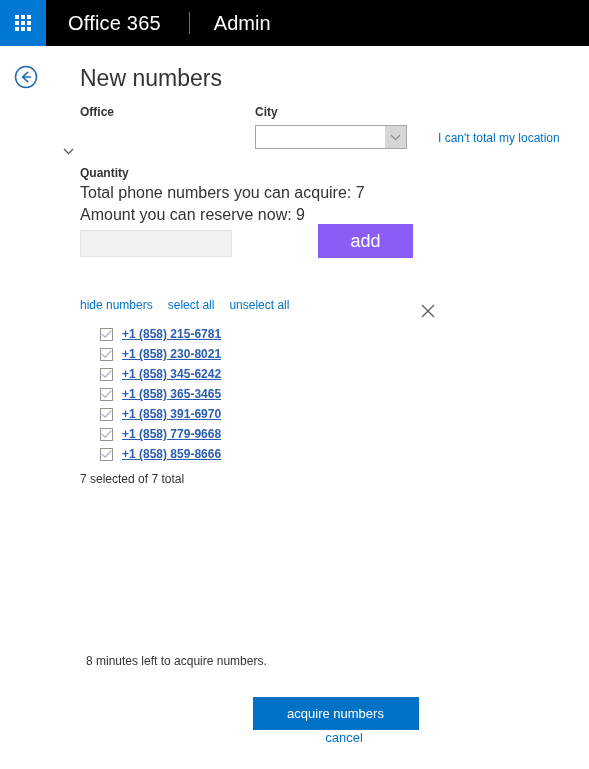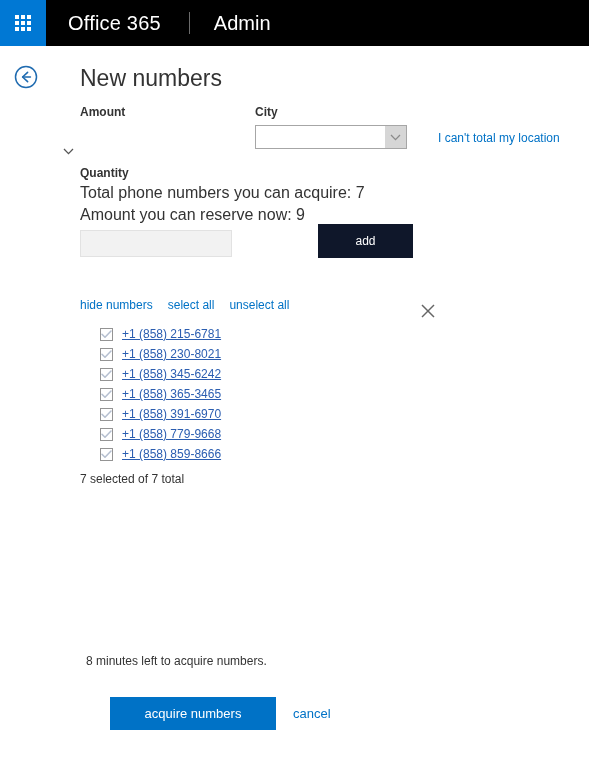--- a/index.html
+++ b/index.html
@@ -194,25 +194,25 @@
     font-size: 12px;
     color: #777777;
     padding: 0 5px;
     border-radius: 0;
   }
   button.add-btn {
     position: absolute;
     left: 238px; top: -6px;
     width: 95px;
     height: 34px;
-    background: #0f172a;
+    background: #8b5cf6;
     color: #ffffff;
     border: none;
     font-family: "Liberation Sans", sans-serif;
-    font-size: 12px;
+    font-size: 18px;
     cursor: default;
     border-radius: 0;
   }
 
   
   .area-group {
     margin-left: 80px;
     margin-top: 32px;
     position: relative;
     width: 440px;
@@ -260,20 +260,21 @@
     cursor: pointer;
     flex: 0 0 auto;
   }
   .cbox svg { display: block; }
   .num-link {
     font-size: 12px;
     color: #2a5db0;
     text-decoration: underline;
     cursor: pointer;
     line-height: 18px;
+    font-weight: bold;
   }
   .count-line {
     margin-left: 80px;
     margin-top: 8px;
     font-size: 12px;
     color: #333333;
   }
 
   
   .footer {
@@ -282,24 +283,25 @@
     top: 652px;
     width: 589px;
   }
   .timer-line {
     margin-left: 86px;
     font-size: 12px;
     color: #333333;
     line-height: 18px;
   }
   .footer-actions {
-    margin-left: 110px;
+    margin-left: 82px;
     margin-top: 27px;
     display: flex;
     align-items: center;
+    flex-direction: column;
   }
   button.primary-btn {
     width: 166px;
     height: 33px;
     background: #0072c6;
     color: #ffffff;
     border: none;
     border-radius: 0;
     font-family: "Liberation Sans", sans-serif;
     font-size: 13px;
@@ -341,21 +343,21 @@
     </svg>
   </div>
   <div class="page-title">New numbers</div>
 </div>
 
 <div class="content">
 
   <div class="row-fields">
 
     <div class="fld-state">
-      <div class="field-label">Amount</div>
+      <div class="field-label">Office</div>
       <span class="sel-wrap">
         <span class="chev">
           <svg width="11" height="7" viewBox="0 0 11 7">
               <path d="M1 1 L5.5 5.6 L10 1" fill="none" stroke="#555555" stroke-width="1.3"></path>
             </svg>
         </span>
       </span>
     </div>
 
     <div class="fld-city">

